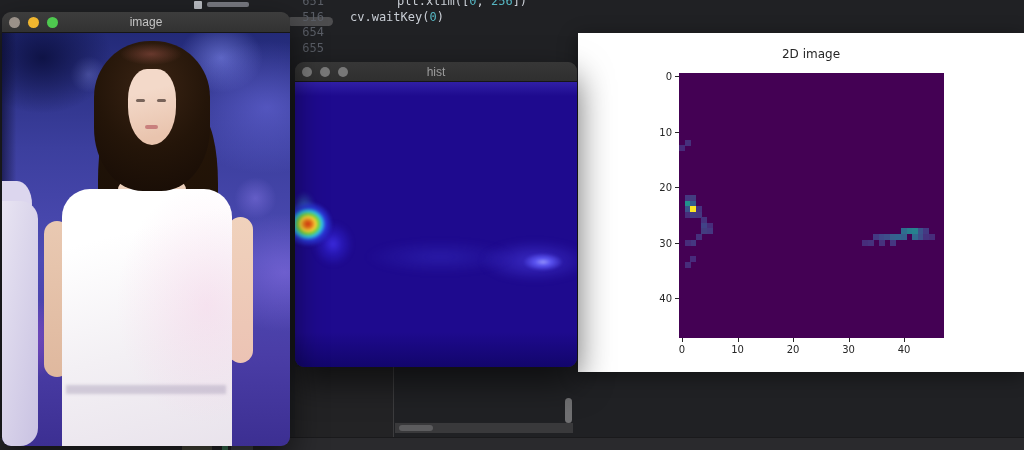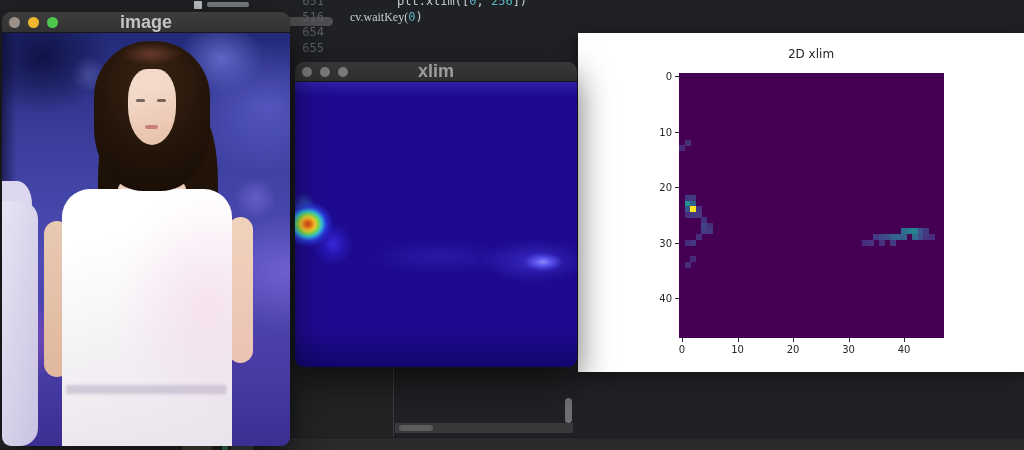--- a/index.html
+++ b/index.html
@@ -41,21 +41,21 @@
   .tick-label{position:absolute;font-family:"DejaVu Sans","Liberation Sans",sans-serif;font-size:10px;color:#262626;}
   .xtick-label{transform:translateX(-50%);}
   .ytick-label{transform:translate(-100%,-50%);}
   .xtick-mark{position:absolute;width:1px;height:4px;background:#262626;}
   .ytick-mark{position:absolute;width:4px;height:1px;background:#262626;}
 
   
   .window{position:absolute;border-radius:9px;overflow:hidden;box-shadow:0 14px 34px rgba(0,0,0,.6);}
   .titlebar{position:relative;height:21px;background:linear-gradient(180deg,#3d3d3d,#323232);
             border-bottom:1px solid #161616;display:flex;align-items:center;justify-content:center;}
-  .titlebar-title{font-size:18px;font-weight:bold;color:#c4c4c4;}
+  .titlebar-title{font-size:12px;font-weight:normal;color:#c4c4c4;}
   .tl-dots{position:absolute;left:7px;top:0;height:100%;display:flex;align-items:center;gap:8px;}
   .tl-dot{width:11px;height:11px;border-radius:50%;}
 
   #win-image{left:2px;top:12px;width:288px;height:434px;background:#2b2b2b;}
   #win-hist{left:295px;top:62px;width:282px;height:305px;background:#2b2b2b;}
   #win-hist .titlebar{height:20px;background:linear-gradient(180deg,#373737,#2f2f2f);}
   #win-hist .tl-dot{width:10px;height:10px;}
   #win-hist .titlebar-title{color:#9c9c9c;}
 
   
@@ -110,41 +110,41 @@
 
   <div class="tab-fragment">
     <div class="tab-file-icon"></div>
     <div class="tab-label-bar"></div>
   </div>
 
   <div class="editor-pill"></div>
 
   <div class="code-area">
       <div class="code-line"><span class="gutter-num">651</span><span class="code-text" style="padding-left: 47px;"><span style="color: rgb(200, 205, 212);">plt.xlim([</span><span style="color: rgb(86, 182, 194);">0</span><span style="color: rgb(200, 205, 212);">, </span><span style="color: rgb(86, 182, 194);">256</span><span style="color: rgb(200, 205, 212);">])</span></span></div>
-      <div class="code-line"><span class="gutter-num">516</span><span class="code-text"><span style="color: rgb(200, 205, 212); font-family: Liberation Serif, serif;">cv.waitKey(</span><span style="color: rgb(86, 182, 194);">0</span><span style="color: rgb(200, 205, 212);">)</span></span></div>
+      <div class="code-line"><span class="gutter-num">516</span><span class="code-text"><span style="color: rgb(200, 205, 212);">cv.waitKey(</span><span style="color: rgb(86, 182, 194);">0</span><span style="color: rgb(200, 205, 212);">)</span></span></div>
       <div class="code-line"><span class="gutter-num">654</span></div>
       <div class="code-line"><span class="gutter-num">655</span><span class="code-text"></span></div>
     </div>
 
   <div class="panel-left-sub"></div>
   <div class="panel-divider"></div>
 
   <div class="vscroll-thumb"></div>
   <div class="hscroll-track">
     <div class="hscroll-thumb"></div>
   </div>
 
   <div class="status-bar">
     <div class="status-item-1"></div>
     <div class="status-item-2"></div>
     <div class="status-item-3"></div>
   </div>
 
   <div class="figure">
-    <div class="fig-title">2D xlim</div>
+    <div class="fig-title">2D image</div>
     <div class="plot" id="heatmap-plot" style="background: rgb(68, 1, 84);">
         <div class="cell" style="left: 0px; top: 72.15px; background: rgb(71, 42, 122);"></div>
         <div class="cell" style="left: 5.55px; top: 66.6px; background: rgb(70, 48, 124);"></div>
         <div class="cell" style="left: 5.55px; top: 122.1px; background: rgb(69, 55, 129);"></div>
         <div class="cell" style="left: 11.1px; top: 122.1px; background: rgb(67, 61, 128);"></div>
         <div class="cell" style="left: 5.55px; top: 127.65px; background: rgb(33, 145, 140);"></div>
         <div class="cell" style="left: 11.1px; top: 127.65px; background: rgb(53, 95, 141);"></div>
         <div class="cell" style="left: 5.55px; top: 133.2px; background: rgb(59, 82, 139);"></div>
         <div class="cell" style="left: 11.1px; top: 133.2px; background: rgb(253, 231, 37);"></div>
         <div class="cell" style="left: 16.65px; top: 133.2px; background: rgb(70, 50, 126);"></div>
@@ -205,21 +205,21 @@
       </div>
   </div>
 
   <div class="window" id="win-hist">
     <div class="titlebar">
       <div class="tl-dots" id="hist-dots">
           <div class="tl-dot" style="background: rgb(120, 120, 120);"></div>
           <div class="tl-dot" style="background: rgb(120, 120, 120);"></div>
           <div class="tl-dot" style="background: rgb(120, 120, 120);"></div>
         </div>
-      <span class="titlebar-title">xlim</span>
+      <span class="titlebar-title">hist</span>
     </div>
     <div class="hist-content" id="hist-content" style="background: rgb(30, 10, 142);">
         <div class="hist-blob" style="left: 0px; top: 0px; width: 282px; height: 14px; background: linear-gradient(rgba(90, 80, 220, 0.3), rgba(90, 80, 220, 0));"></div>
         <div class="hist-blob" style="left: 0px; top: 250px; width: 282px; height: 35px; background: linear-gradient(rgba(8, 2, 80, 0), rgba(8, 2, 80, 0.55));"></div>
         <div class="hist-blob" style="left: 70px; top: 158px; width: 150px; height: 34px; background: radial-gradient(closest-side, rgba(70, 70, 230, 0.28), rgba(70, 70, 230, 0)); filter: blur(3px);"></div>
         <div class="hist-blob" style="left: 185px; top: 158px; width: 110px; height: 42px; background: radial-gradient(closest-side, rgba(80, 70, 240, 0.55), rgba(80, 70, 240, 0)); filter: blur(3px);"></div>
         <div class="hist-blob" style="left: 228px; top: 171px; width: 40px; height: 18px; background: radial-gradient(closest-side, rgba(155, 155, 255, 0.95) 0%, rgba(100, 95, 255, 0.8) 40%, rgba(80, 70, 240, 0) 100%); filter: blur(1px);"></div>
         <div class="hist-blob" style="left: 18px; top: 140px; width: 40px; height: 44px; background: radial-gradient(closest-side, rgba(64, 48, 232, 0.9) 0%, rgba(48, 34, 210, 0.55) 45%, rgba(40, 20, 170, 0) 100%); filter: blur(2px);"></div>
         <div class="hist-blob" style="left: -2px; top: 110px; width: 22px; height: 34px; background: radial-gradient(closest-side, rgba(80, 210, 235, 0.5), rgba(80, 210, 235, 0)); filter: blur(2px);"></div>
         <div class="hist-blob" style="left: -12px; top: 119px; width: 50px; height: 46px; background: radial-gradient(closest-side, rgb(226, 51, 18) 0%, rgb(239, 125, 26) 16%, rgb(255, 216, 60) 30%, rgb(127, 216, 56) 42%, rgb(48, 201, 232) 55%, rgb(43, 54, 216) 72%, rgba(30, 14, 150, 0) 100%); filter: blur(1px);"></div>

